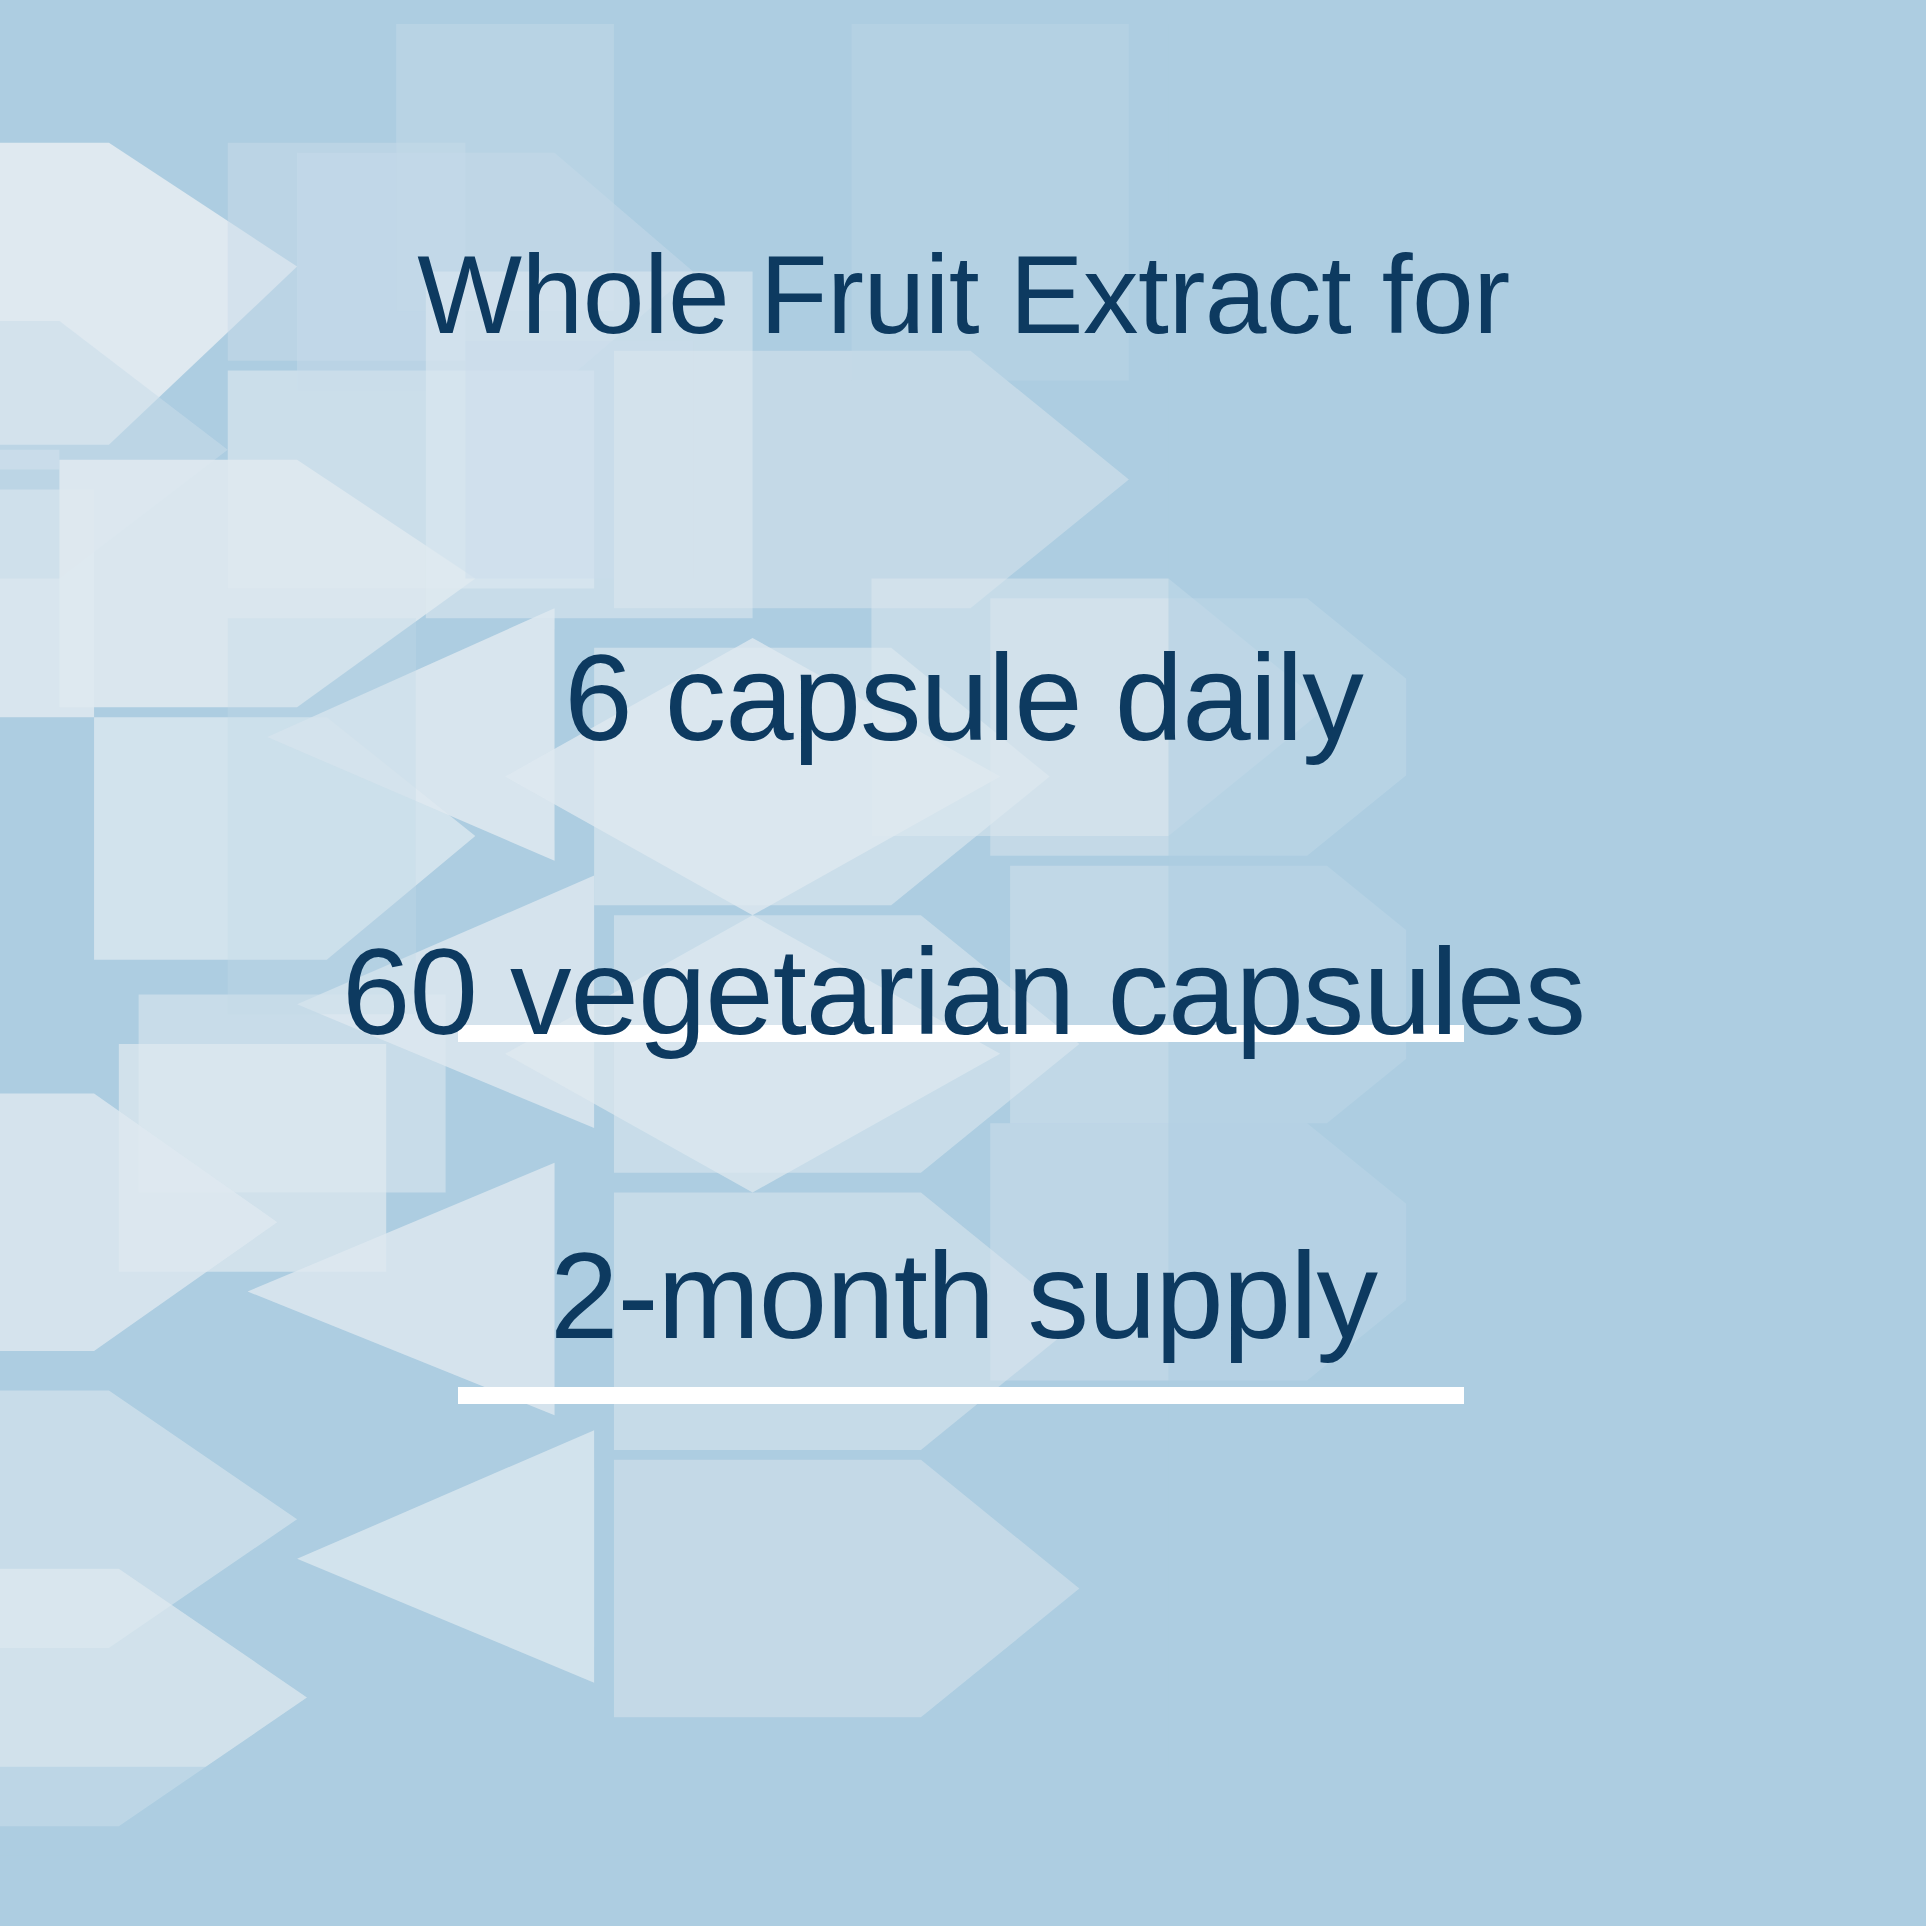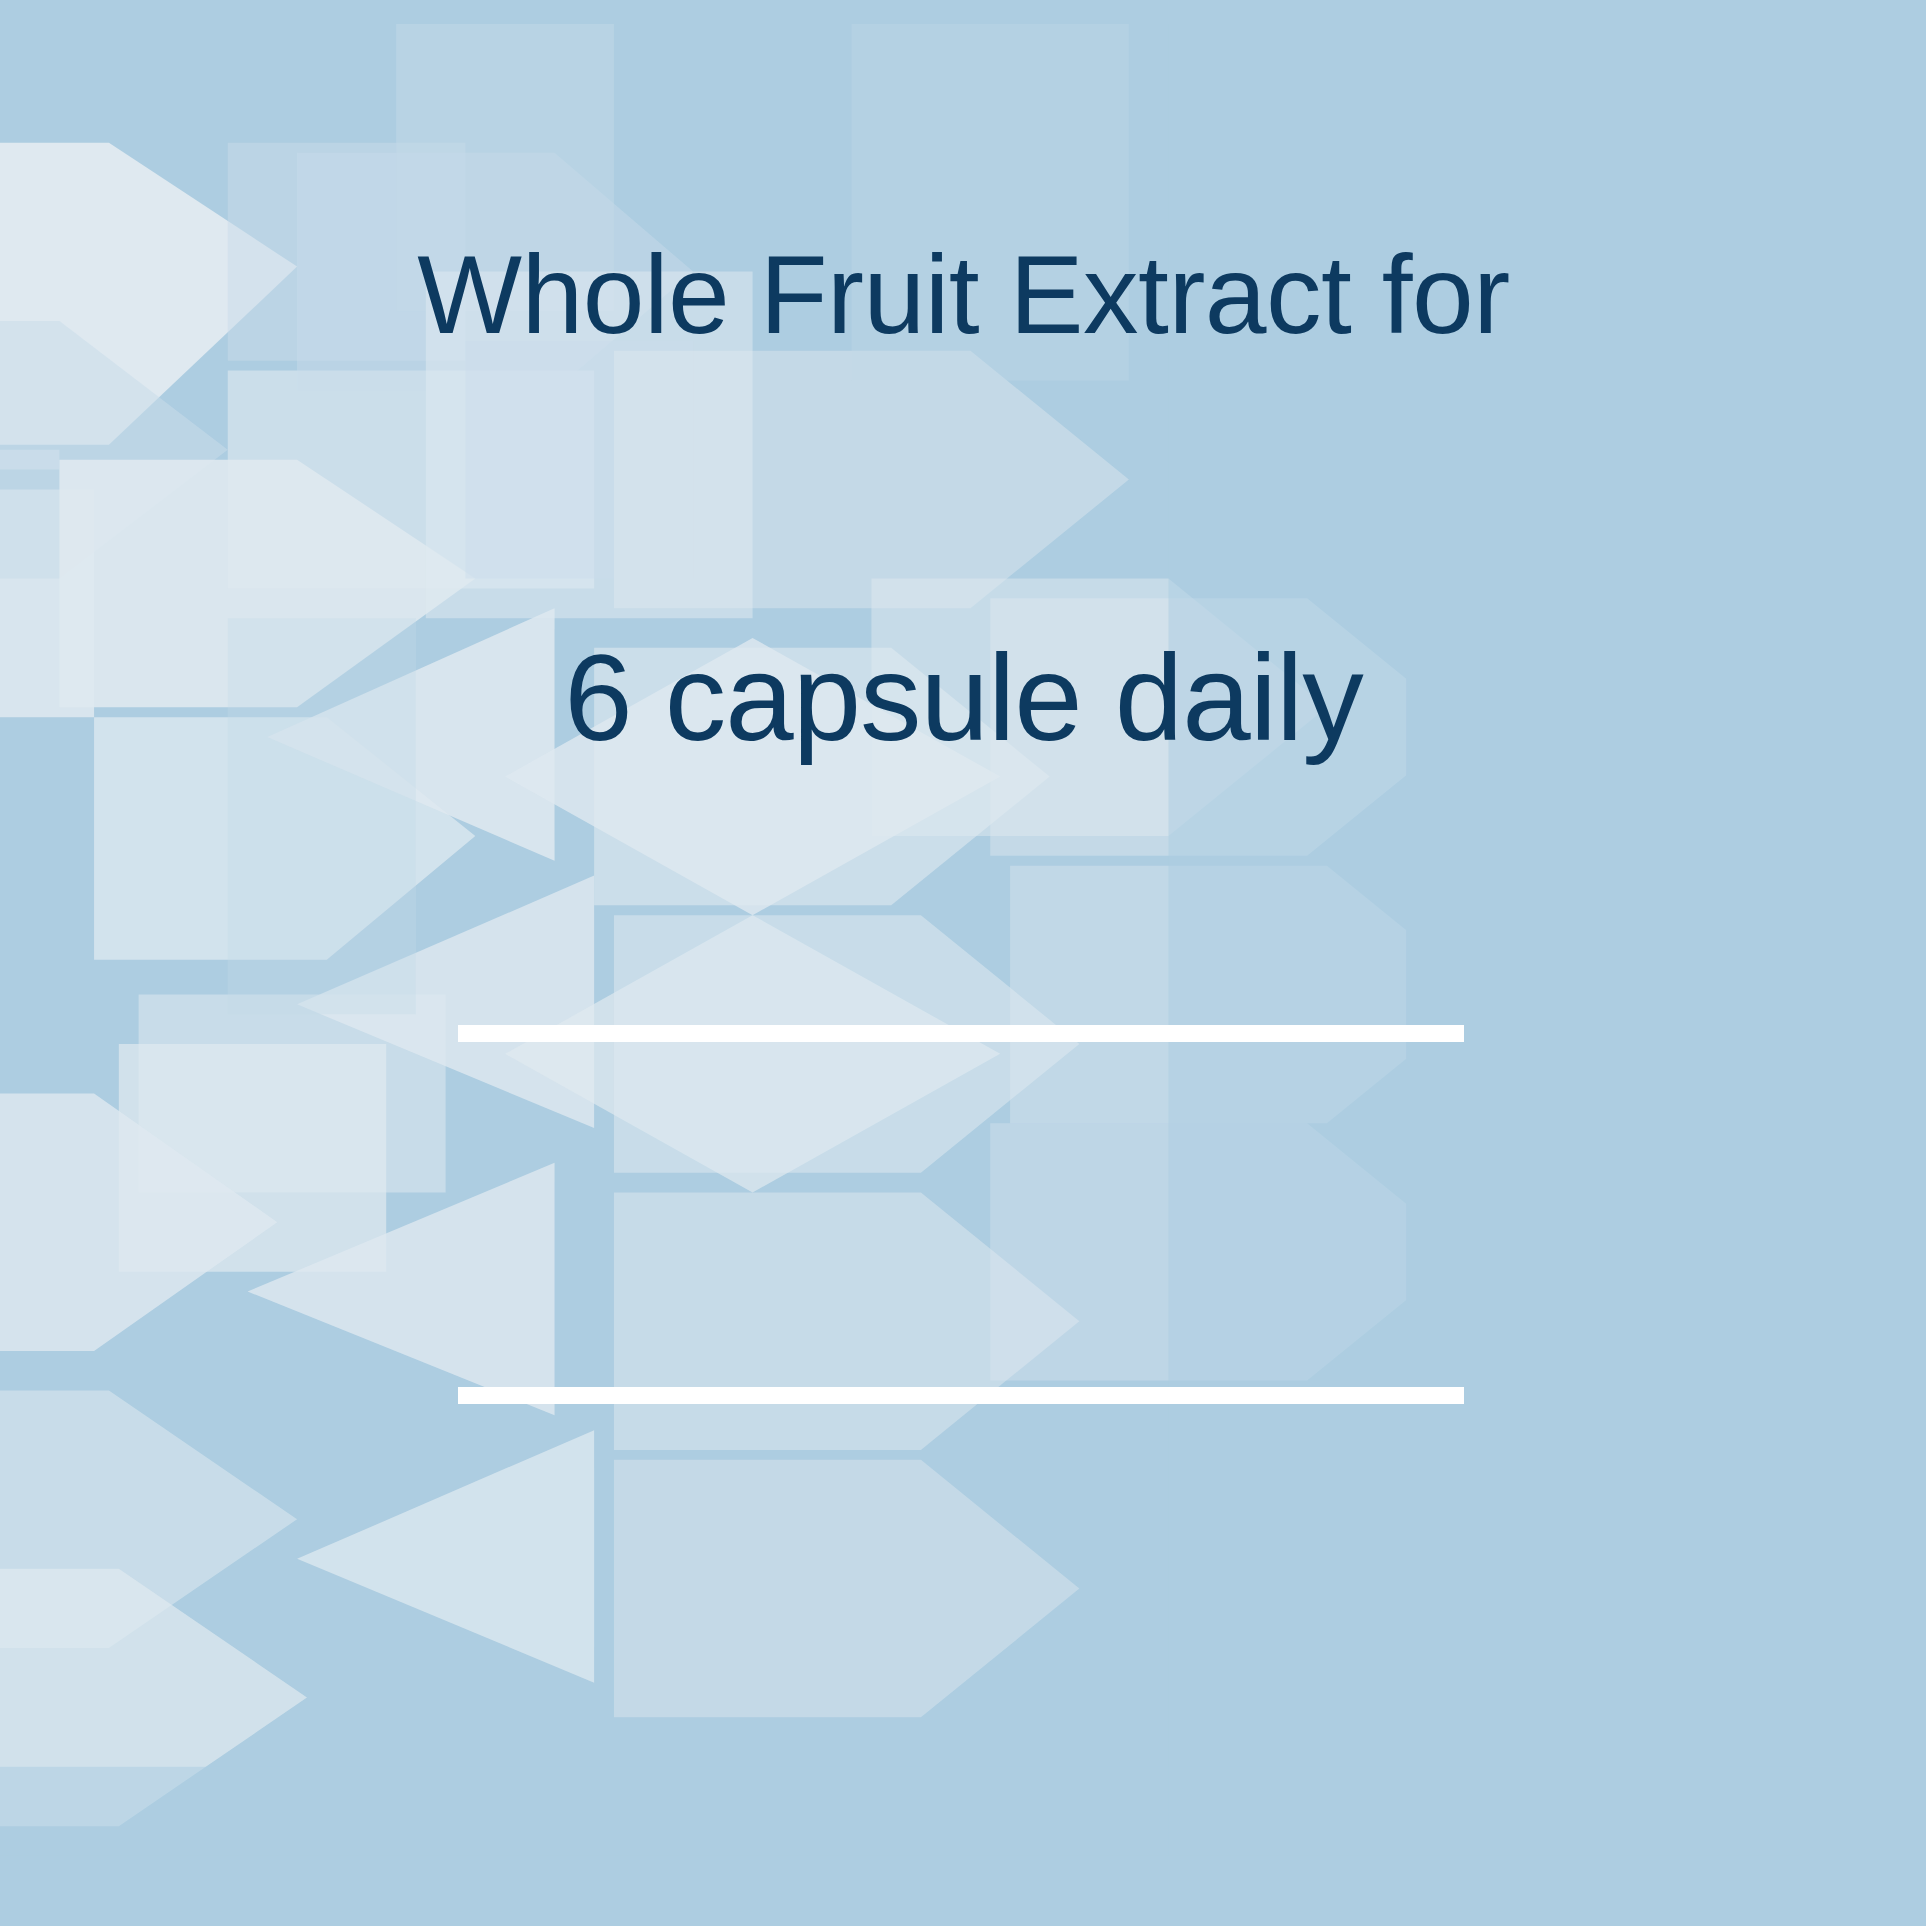--- a/index.html
+++ b/index.html
@@ -172,19 +172,21 @@
   <div class="content">
 
     <div class="headline-block">
       <div class="eyebrow">Whole Fruit Extract for</div>
     </div>
 
     <div class="fact fact-1">6 capsule daily</div>
 
     <div class="divider divider-1"></div>
 
+    <div class="fact fact-2">60 vegetarian capsules</div>
 
     <div class="divider divider-2"></div>
 
+    <div class="fact fact-3">2-month supply</div>
 
   </div>
 </div>
 
 
 </body></html>

